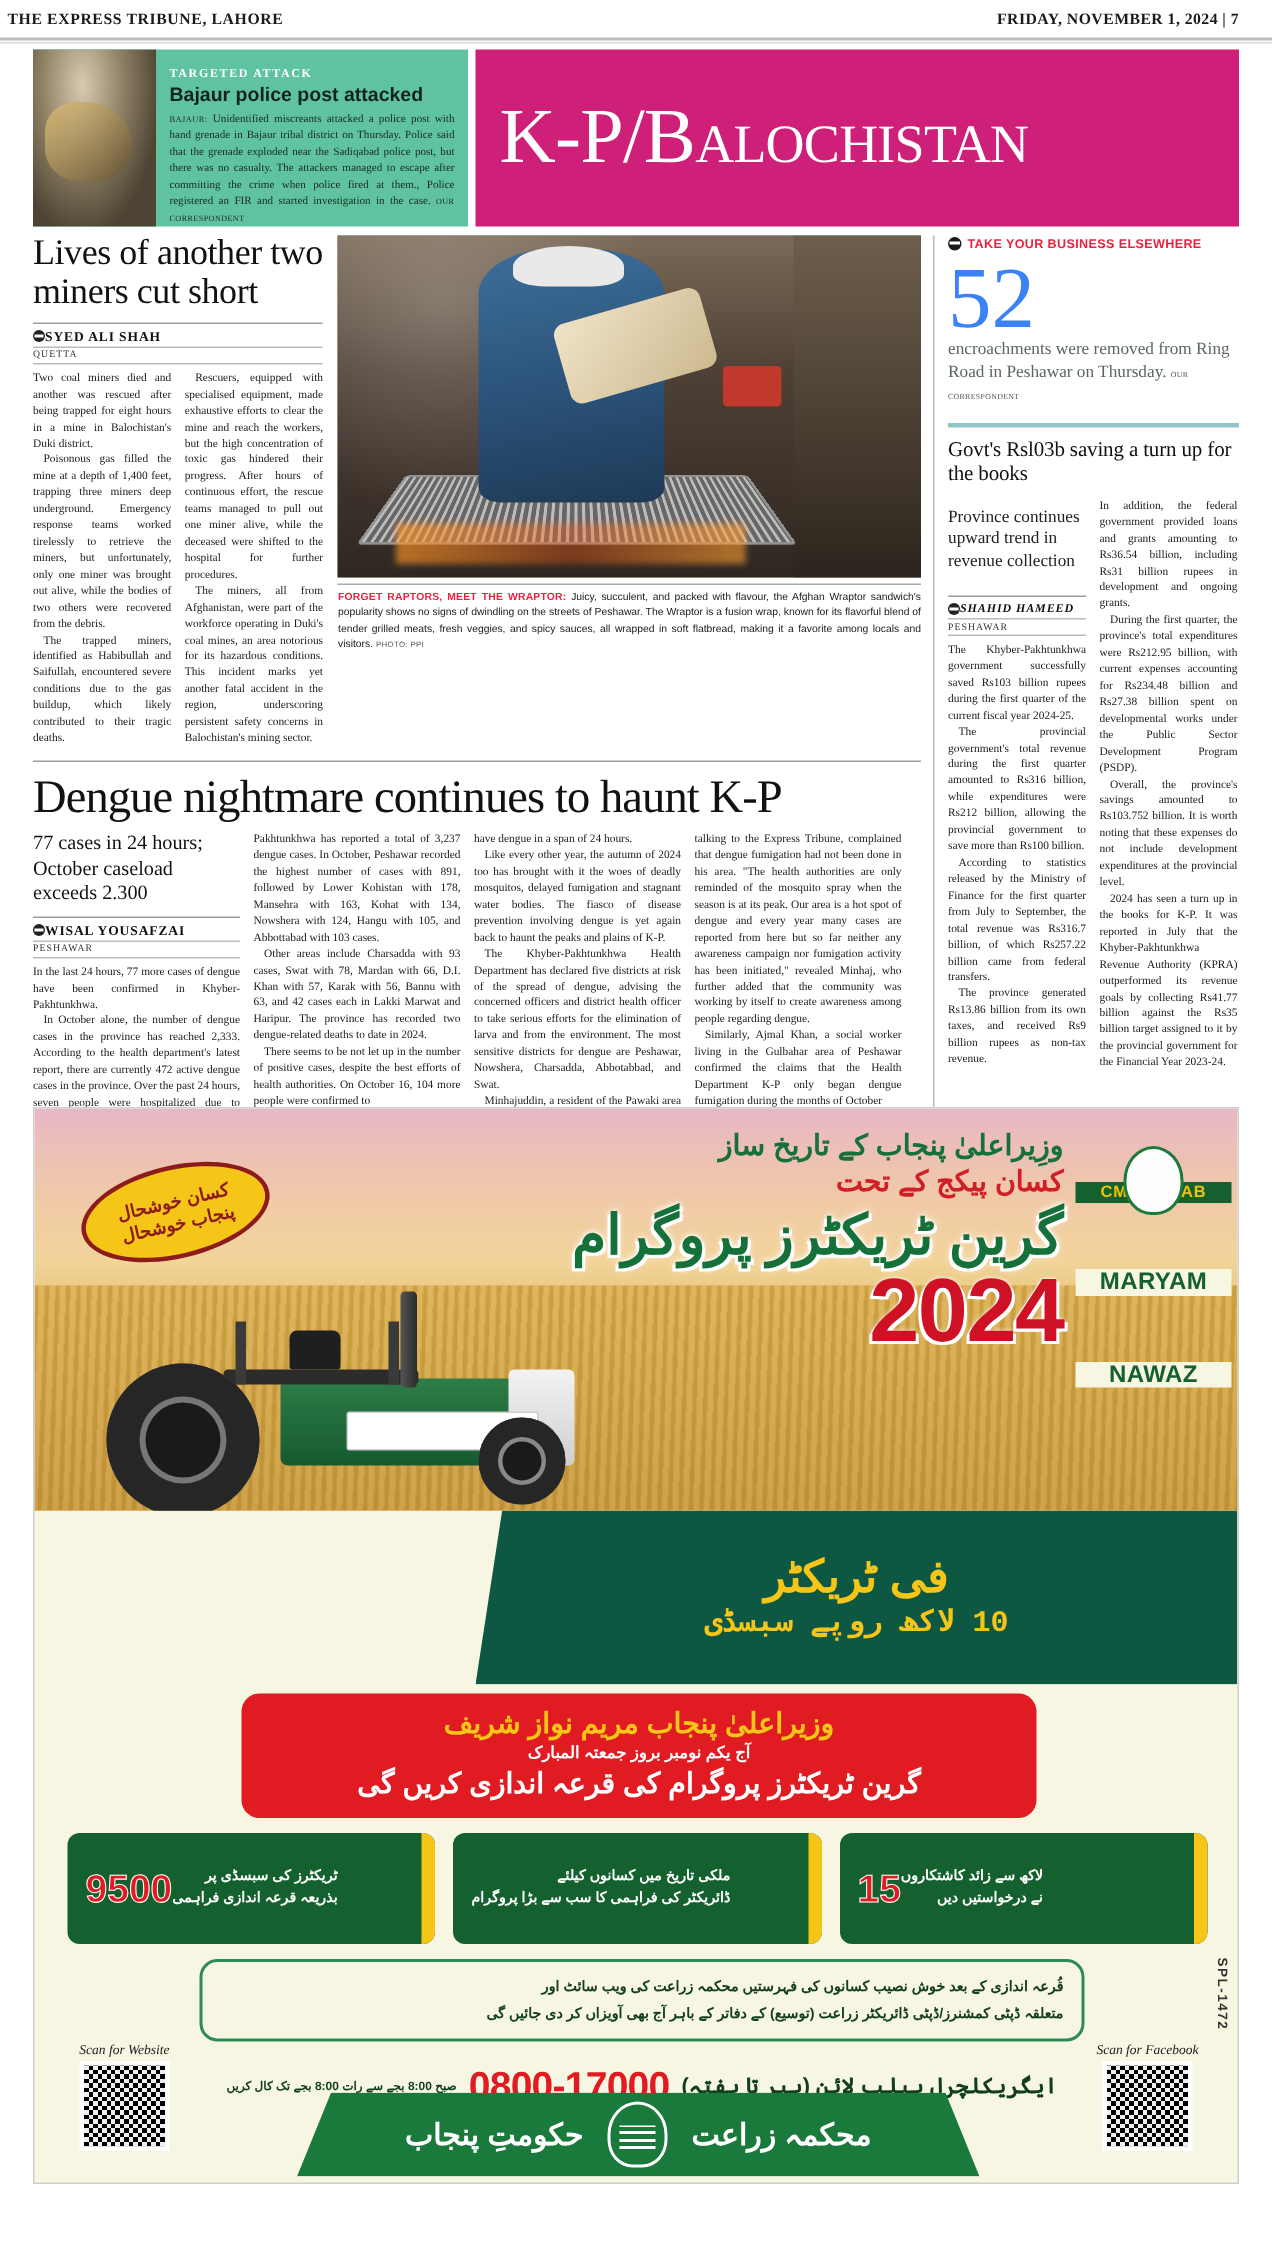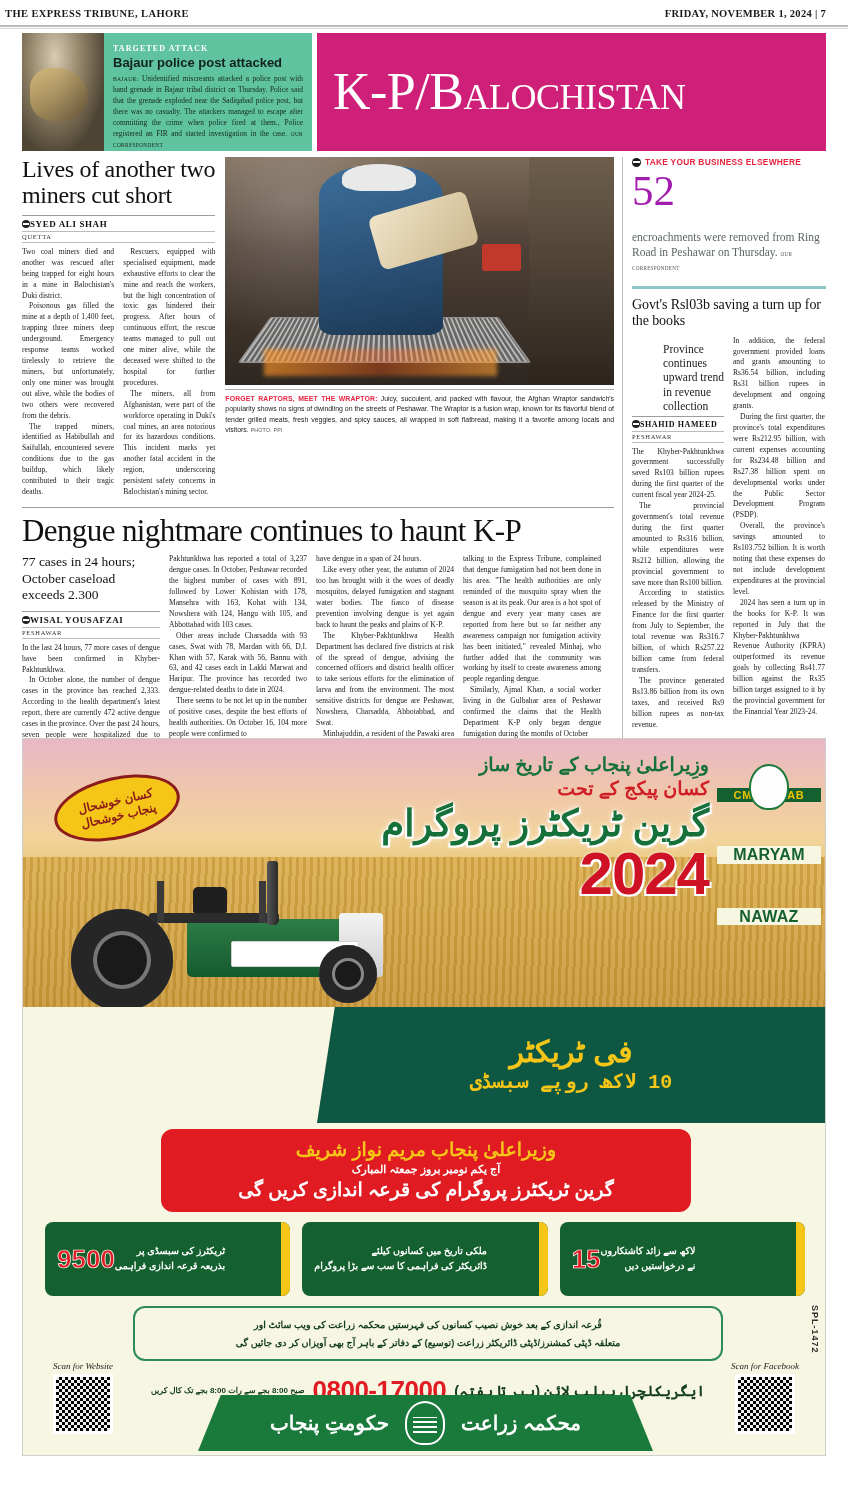--- a/index.html
+++ b/index.html
@@ -177,36 +177,36 @@
   .kicker-icon { width: 9px; height: 9px; border-radius: 50%; background: #1a1a1a;
     position: relative; flex: 0 0 9px; }
   .kicker-icon::after { content: ""; position: absolute; left: 1px; top: 3.5px;
     width: 7px; height: 2px; background: #fff; }
   .kicker-label {
     font-family: "Liberation Sans", sans-serif;
     font-size: 8.4px; font-weight: 700; letter-spacing: .25px; color: #e8233f;
   }
   .bignum {
     font-family: "Liberation Serif", serif;
-    font-size: 43px; line-height: .95; color: #a21caf; font-weight: 400;
-    margin: 4px 0 18px 0;
+    font-size: 58px; line-height: .95; color: #3b82f6; font-weight: 400;
+    margin: 4px 0 0 0;
   }
   .bignum-desc {
     font-family: "Liberation Serif", serif;
     font-size: 11.5px; line-height: 1.28; color: #5c6566;
   }
   .teal-rule { height: 3px; background: #8fc6c8; margin: 12px 0 8px 0; }
   .headline-2 {
     font-family: "Liberation Serif", serif;
     font-size: 14px; line-height: 1.13; color: #111; font-weight: 400;
     letter-spacing: -0.1px;
   }
   .standfirst {
     font-family: "Liberation Serif", serif;
-    font-size: 11.5px; line-height: 1.25; color: #222; margin-top: 6px; margin-left: 31px;
+    font-size: 11.5px; line-height: 1.25; color: #222; margin-top: 6px;
   }
 
   
   .dengue-wrap { margin-top: 9px; border-top: 1px solid #9d9d9d; padding-top: 7px; }
   .headline-big {
     font-family: "Liberation Serif", serif;
     font-size: 31px; line-height: 1.04; letter-spacing: -0.6px; color: #111;
     font-weight: 400; margin-bottom: 7px;
   }
   .dengue-grid { display: flex; gap: 9px; }
@@ -385,21 +385,21 @@
     -webkit-text-stroke: 0.7px #ffffff; margin-left: 6px;
   }
   .ad-card-txt {
     font-family: "Liberation Sans", sans-serif;
     font-size: 9.5px; font-weight: 700; color: #ffffff; line-height: 1.55;
     text-align: right;
   }
   .ad-note {
     position: absolute; left: 110px; top: 567px; width: 590px;
     border: 2px solid #2e8b57; border-radius: 12px; padding: 8px 12px;
-    text-align: center; direction: rtl;
+    direction: rtl;
     font-family: "Liberation Sans", sans-serif;
     font-size: 9.5px; font-weight: 700; color: #123d1f; line-height: 1.85;
   }
   .ad-helpline {
     position: absolute; left: 110px; top: 636px; width: 590px;
     display: flex; align-items: center; justify-content: center; direction: rtl; gap: 8px;
   }
   .hl-label {
     font-family: "Liberation Sans", sans-serif;
     font-size: 14.5px; font-weight: 700; color: #123d1f;
@@ -579,21 +579,21 @@
         <span class="caption-credit">OUR CORRESPONDENT</span>
       </div>
 
       <div class="teal-rule"></div>
 
       <div class="headline-2">Govt's Rsl03b saving a turn up for the books</div>
 
       <div style="display:flex; gap:9px; margin-top:7px;">
         <div style="width:92px;">
           <div class="standfirst">Province continues upward trend in revenue collection</div>
-          <div class="byline-row" style="margin-top:2px;">
+          <div class="byline-row" style="margin-top:16px;font-style:italic;">
             <span class="byline-icon"></span>
             <span class="byline-name" style="font-size:8px;">SHAHID HAMEED</span>
           </div>
           <div class="byline-place">PESHAWAR</div>
           <div class="body-text">
             <p>The Khyber-Pakhtunkhwa government successfully saved Rs103 billion rupees during the first quarter of the current fiscal year 2024-25.</p>
             <p>The provincial government's total revenue during the first quarter amounted to Rs316 billion, while expenditures were Rs212 billion, allowing the provincial government to save more than Rs100 billion.</p>
             <p>According to statistics released by the Ministry of Finance for the first quarter from July to September, the total revenue was Rs316.7 billion, of which Rs257.22 billion came from federal transfers.</p>
             <p>The province generated Rs13.86 billion from its own taxes, and received Rs9 billion rupees as non-tax revenue.</p>
           </div>

